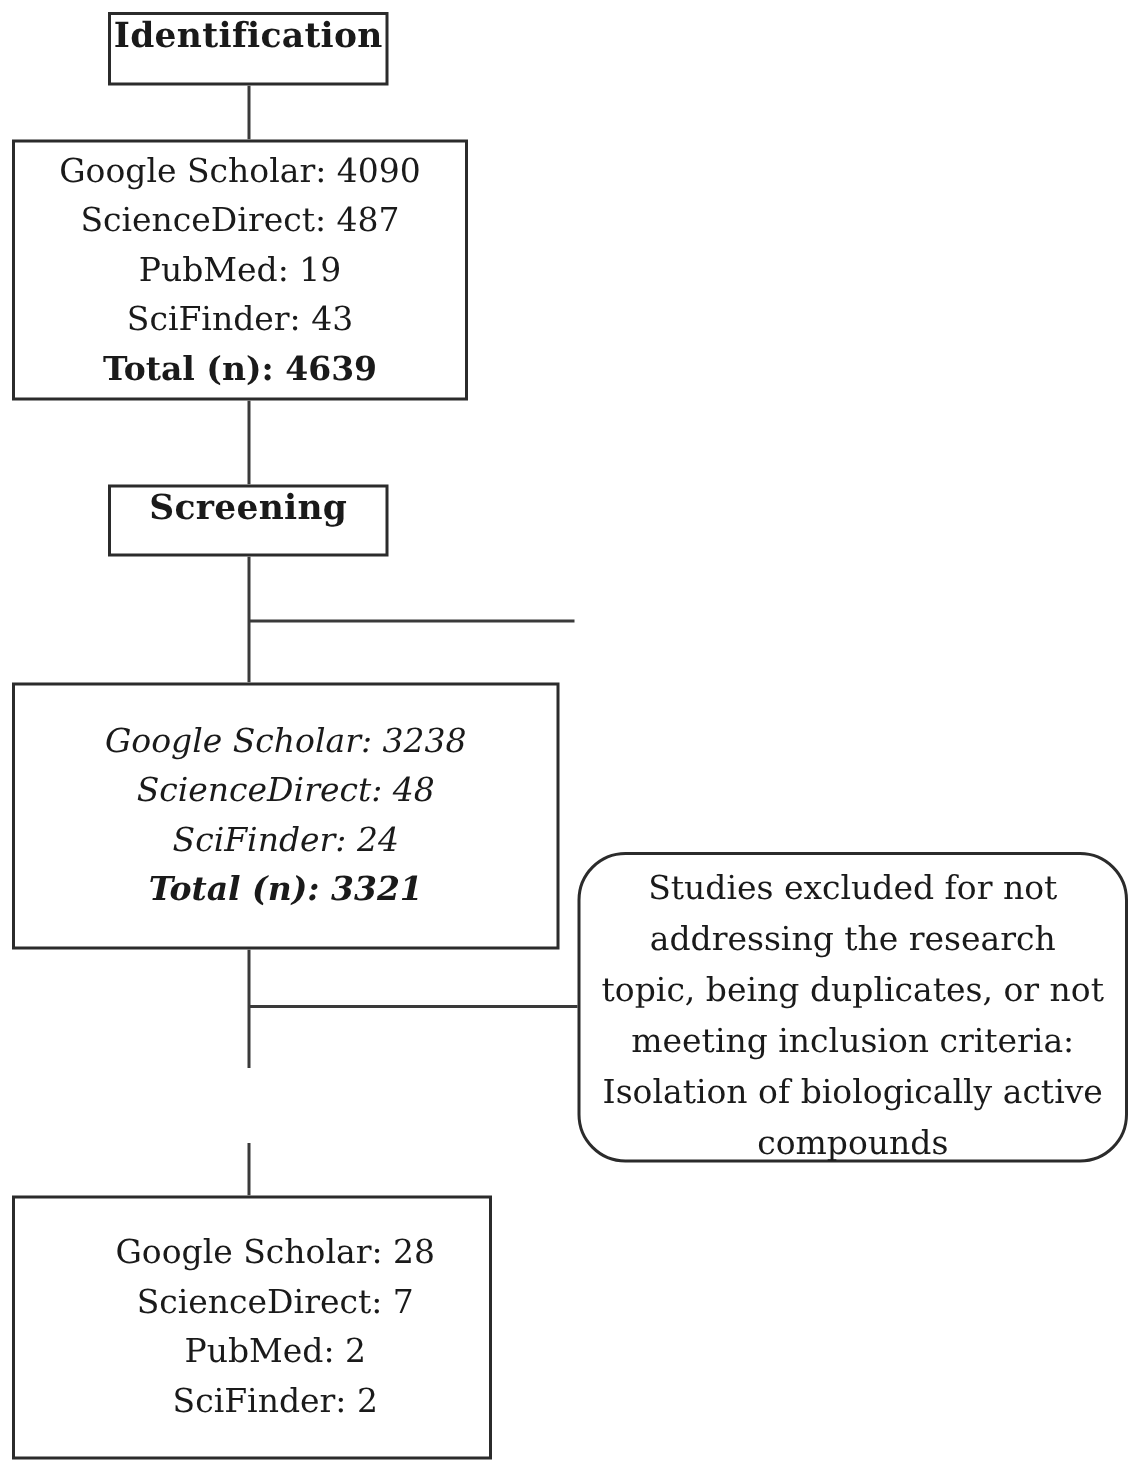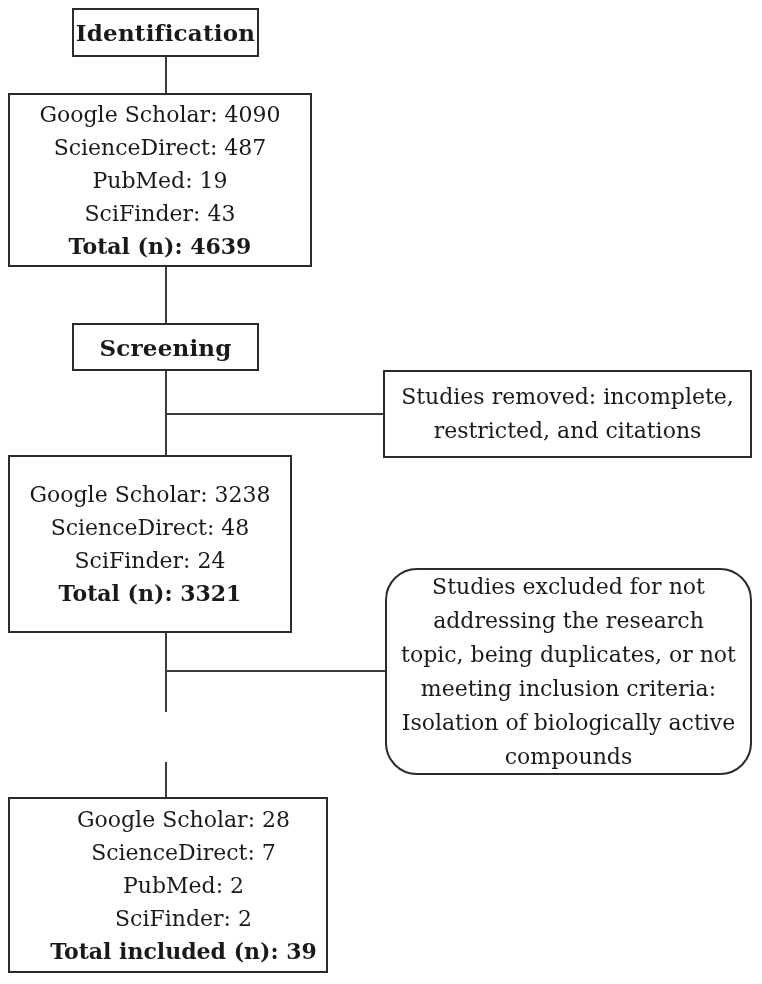--- a/index.html
+++ b/index.html
@@ -15,21 +15,20 @@
     font-family: "DejaVu Serif", "Liberation Serif", serif;
     color: #1a1a1a;
     overflow: hidden;
   }
   .box {
     position: absolute;
     box-sizing: border-box;
     border: 2px solid #2b2b2b;
     background: #ffffff;
     display: flex;
-    align-items: center;
     justify-content: center;
     text-align: center;
   }
   .stage-box {
     font-weight: bold;
     font-size: 23px;
     letter-spacing: 0.2px;
   }
   .data-box {
     flex-direction: column;
@@ -77,38 +76,34 @@
     <div class="data-line">ScienceDirect: 487</div>
     <div class="data-line">PubMed: 19</div>
     <div class="data-line">SciFinder: 43</div>
     <div class="data-line total-line">Total (n): 4639</div>
   </div>
 
   <div class="box stage-box" style="left:72px; top:323px; width:187px; height:48px;">
     <span>Screening</span>
   </div>
 
-  <div class="box side-box" style="left:383px; top:370px; width:369px; height:88px;">
-    <span>Studies removed: incomplete, restricted, and citations</span>
-  </div>
 
-  <div class="box data-box" style="left:8px; top:455px; width:284px; height:178px;">
+  <div class="box data-box" style="left:8px; top:455px; width:365px; height:178px;font-style:italic;">
     <div class="data-line">Google Scholar: 3238</div>
     <div class="data-line">ScienceDirect: 48</div>
     <div class="data-line">SciFinder: 24</div>
     <div class="data-line total-line">Total (n): 3321</div>
   </div>
 
   <div class="box side-box" style="left:385px; top:568px; width:367px; height:207px;border-radius:32px;">
     <span>Studies excluded for not addressing the research topic, being duplicates, or not meeting inclusion criteria:
 Isolation of biologically active compounds</span>
   </div>
 
 
   <div class="box data-box" style="left:8px; top:797px; width:320px; height:176px;padding-left:35px;">
     <div class="data-line">Google Scholar: 28</div>
     <div class="data-line">ScienceDirect: 7</div>
     <div class="data-line">PubMed: 2</div>
     <div class="data-line">SciFinder: 2</div>
-    <div class="data-line total-line">Total included (n): 39</div>
   </div>
 
 </div>
 
 </body></html>

